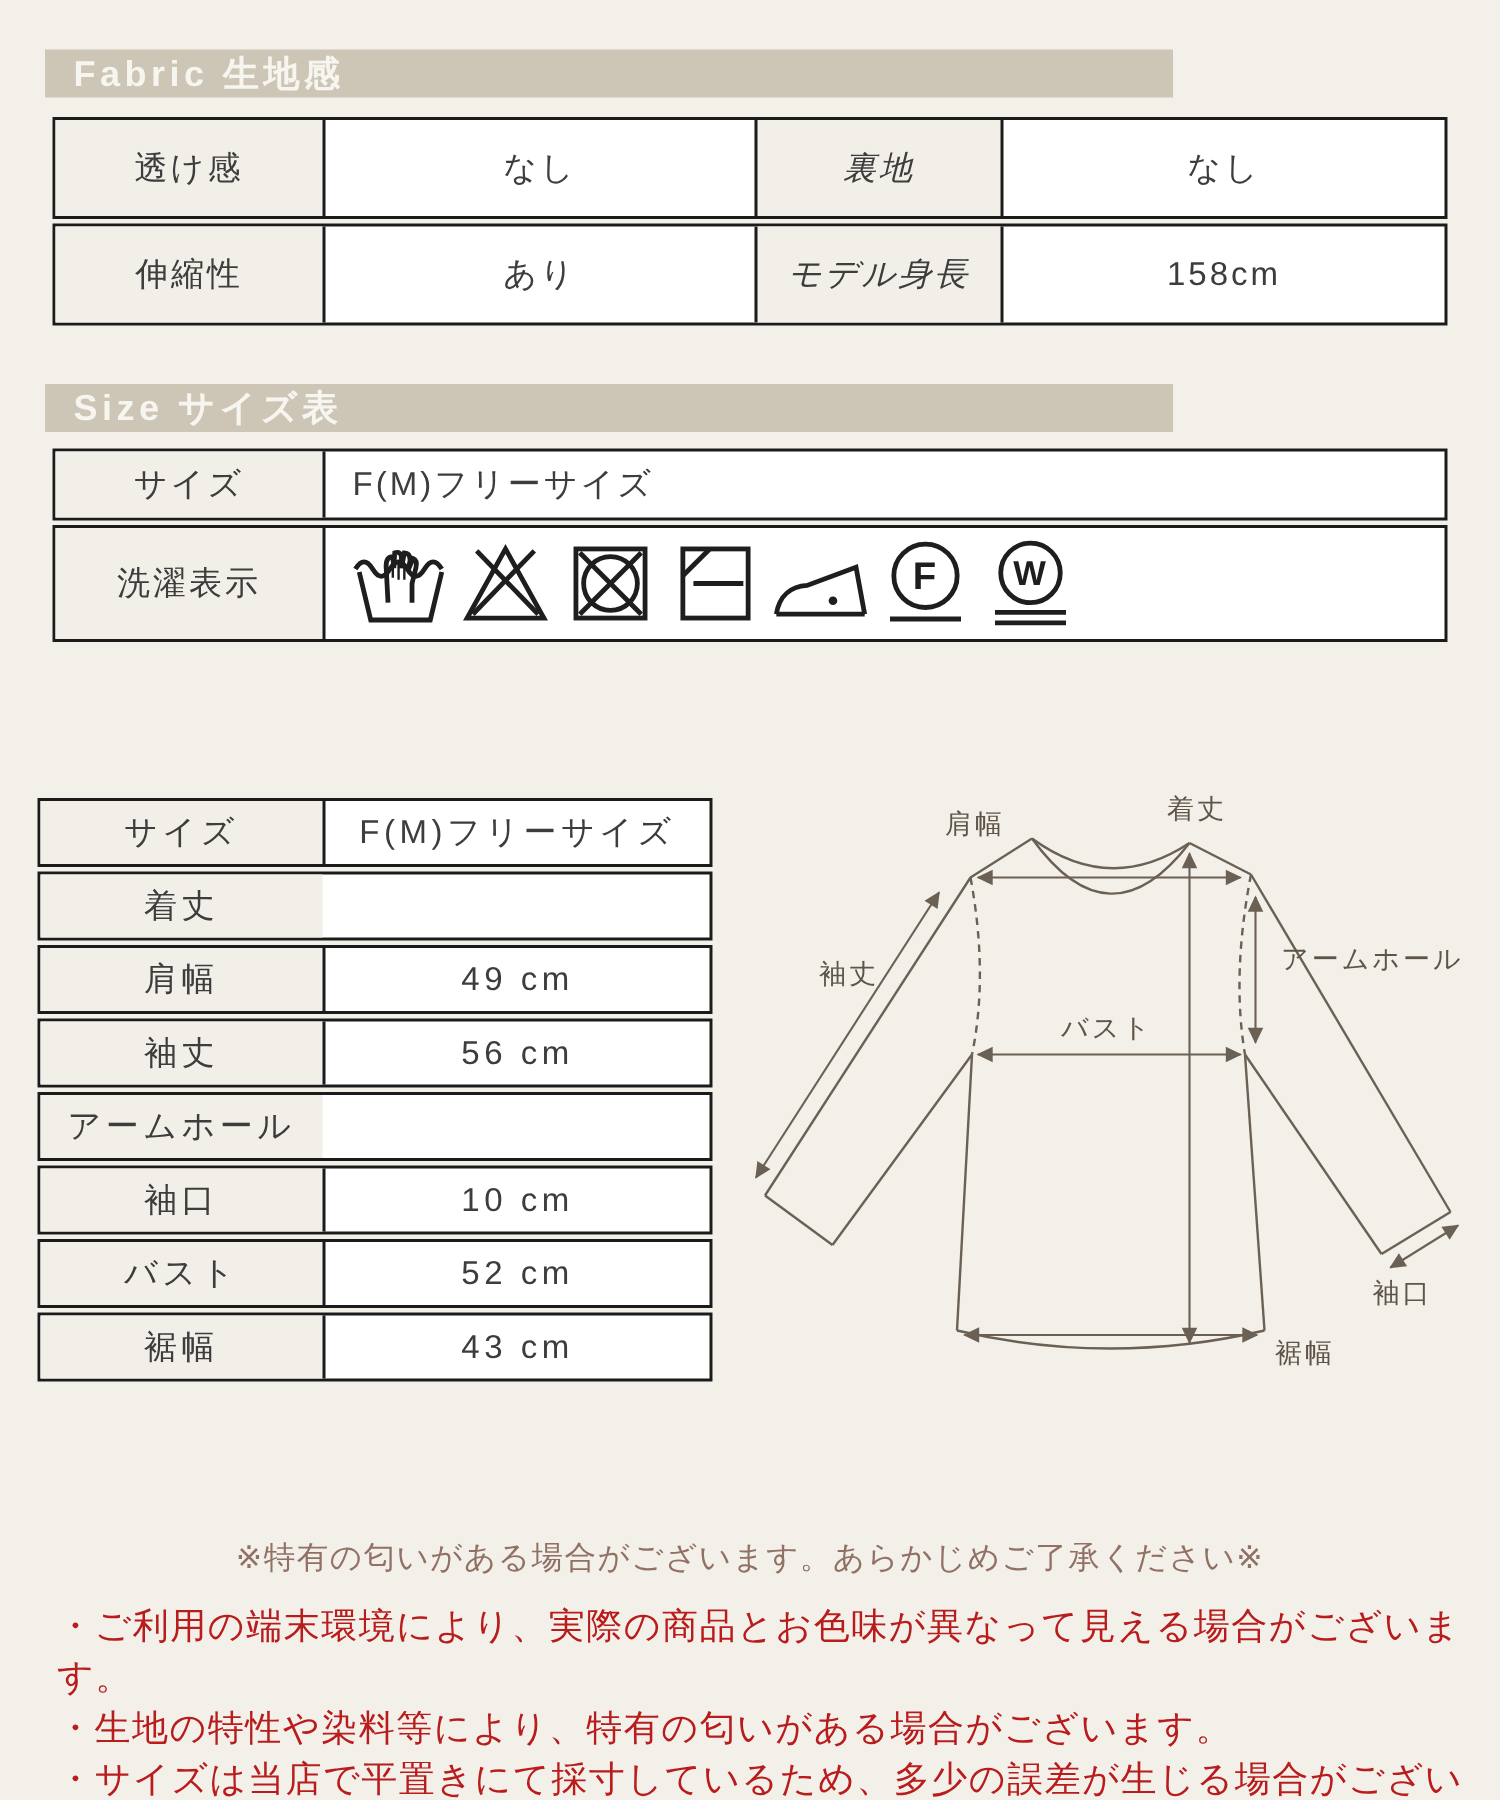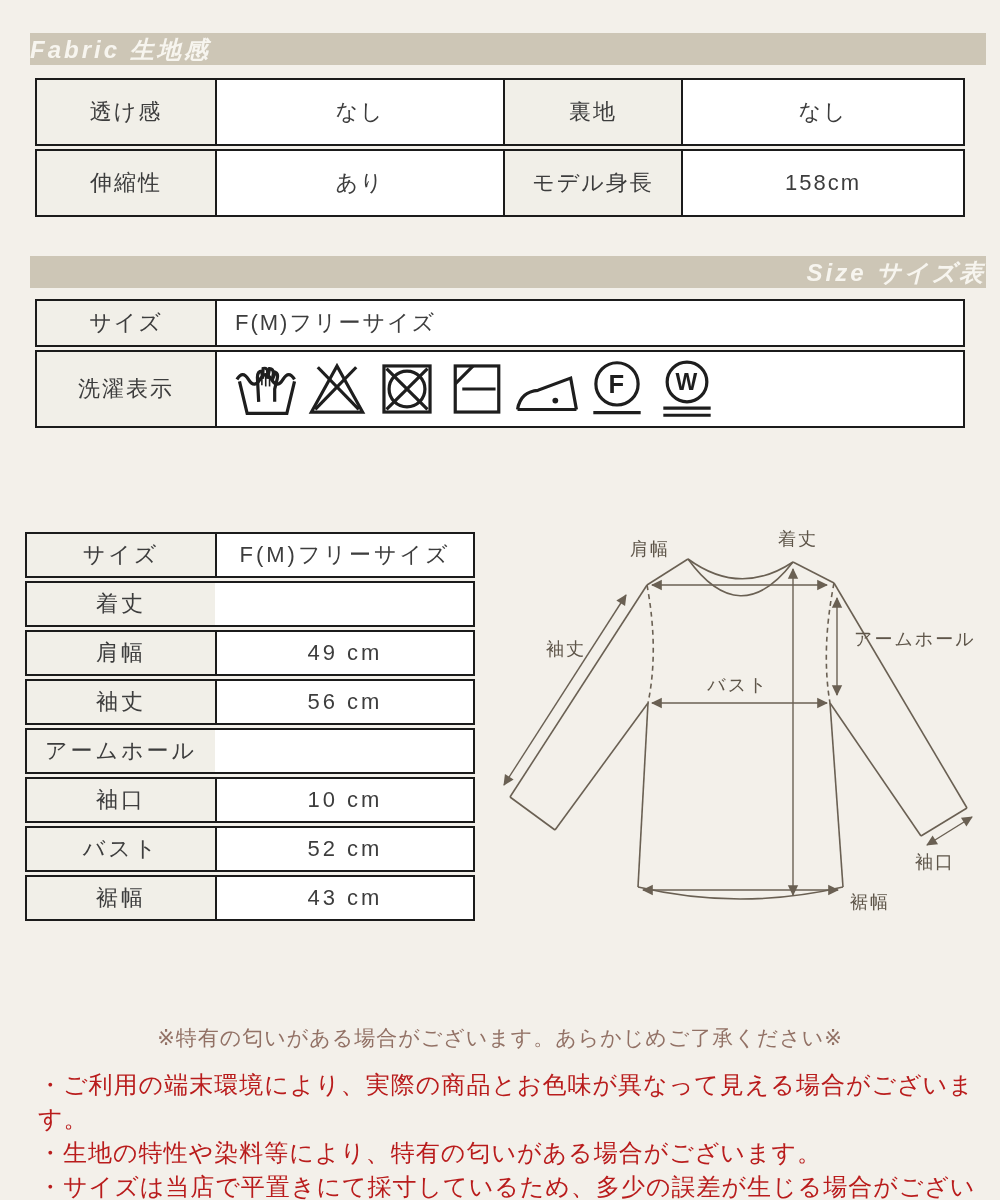--- a/index.html
+++ b/index.html
@@ -7,40 +7,40 @@
   .page{
     position:relative;
     width:1000px;height:1200px;
     background:#f3f0ea;
     font-family:"Liberation Sans","DejaVu Sans",sans-serif;
     color:#3d3d3d;
     overflow:hidden;
   }
   
   .band{
-    position:absolute;left:30px;width:956px;height:32px;
+    position:absolute;left:30px;width:752px;height:32px;
     background:#cdc6b6;color:#f7f5ef;
     font-size:24px;line-height:33px;font-weight:bold;
-    letter-spacing:3px;padding-left:0;box-sizing:border-box;font-style:italic;
+    letter-spacing:3px;padding-left:19px;box-sizing:border-box;
   }
   #band-fabric{top:33px;}
-  #band-size{top:256px;text-align:right;}
+  #band-size{top:256px;}
 
   
   .tbl{position:absolute;}
   .row{display:flex;margin-bottom:3px;border:2px solid #1b1b1b;background:#ffffff;box-sizing:border-box;}
   .cell{display:flex;align-items:center;justify-content:center;box-sizing:border-box;font-size:22px;letter-spacing:2px;color:#3d3d3d;}
   .cell + .cell{border-left:2px solid #1b1b1b;}
   .lab{background:#f1efe8;}
 
   #table-fabric{left:35px;top:78px;width:930px;}
   #table-fabric .row{height:68px;}
   #table-fabric .lab1{width:178px;}
   #table-fabric .val1{width:288px;}
-  #table-fabric .lab2{width:178px;}
+  #table-fabric .lab2{width:164px;font-style:italic;}
   #table-fabric .val2{flex:1;}
 
   #table-size{left:35px;top:299px;width:930px;}
   #table-size .row-s{height:48px;}
   #table-size .row-care{height:78px;}
   #table-size .lab{width:178px;}
   #table-size .val{flex:1;justify-content:flex-start;padding-left:18px;}
 
   .care-strip{display:flex;align-items:center;gap:6px;}
   .care-strip svg{width:64px;height:64px;display:block;}

